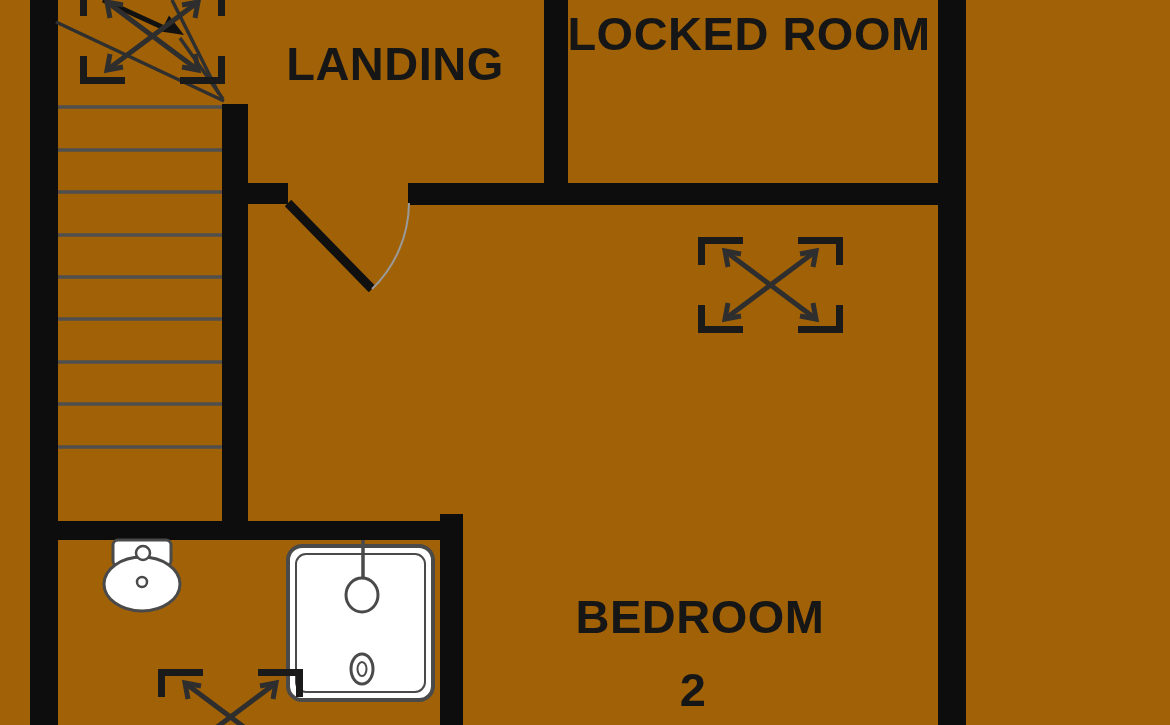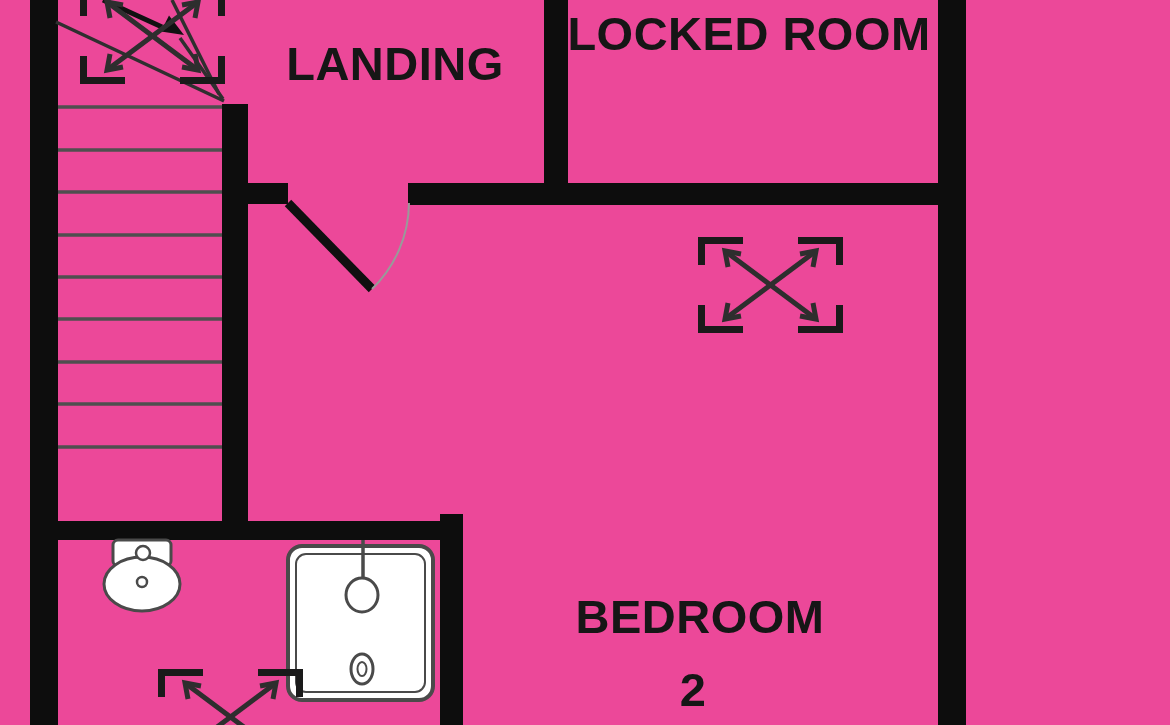--- a/index.html
+++ b/index.html
@@ -1,20 +1,20 @@
 <!DOCTYPE html>
 <html><head>
 <meta charset="utf-8">
 <style>
   html,body{margin:0;padding:0;background:#ffffff;}
   .canvas{
     position:relative;
     width:1170px;height:725px;
     overflow:hidden;
-    background:#ec4899;
+    background:#a16207;
     font-family:"Liberation Sans", sans-serif;
   }
   svg{display:block;}
   .wall{fill:#0d0d0d;stroke:none;}
   .tread{stroke:#4f4f4f;stroke-width:3.5;}
   .winder{stroke:#2f2f2f;stroke-width:3.5;fill:none;}
   .bracket{stroke:#1a1a1a;stroke-width:7;fill:none;stroke-linecap:butt;}
   .xarm{stroke:#2e2e2e;stroke-width:5;fill:none;stroke-linejoin:miter;}
   .doorleaf{stroke:#101010;stroke-width:9;}
   .doorarc{stroke:#9a9a9a;stroke-width:2;fill:none;}

